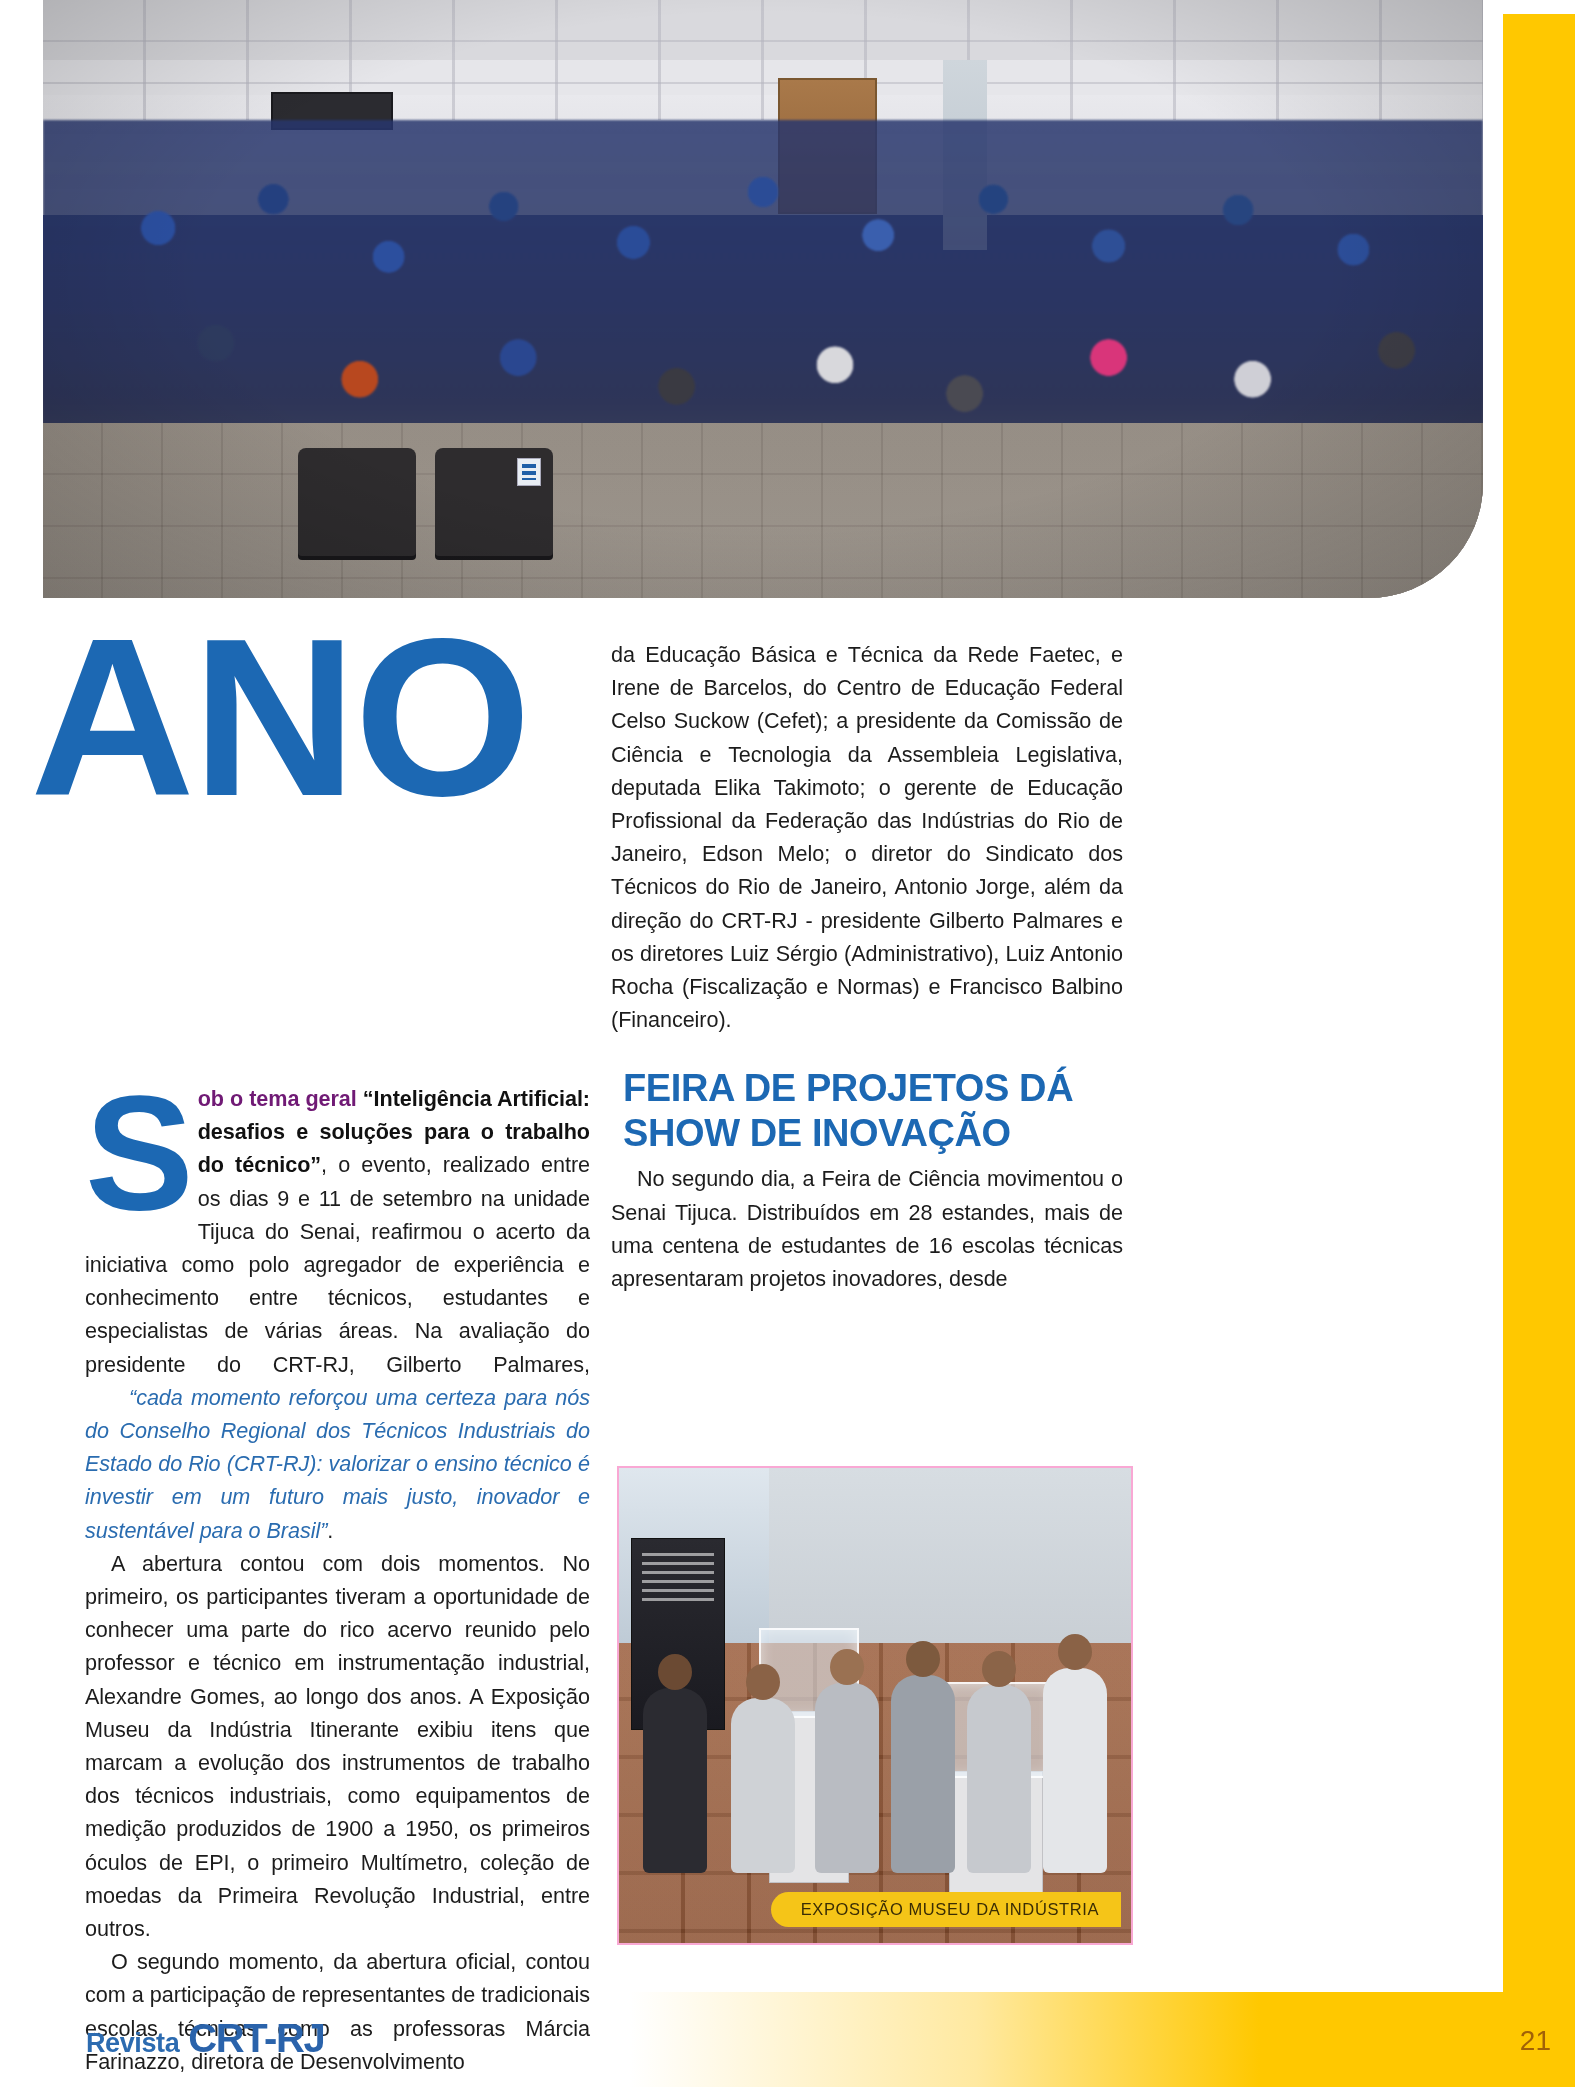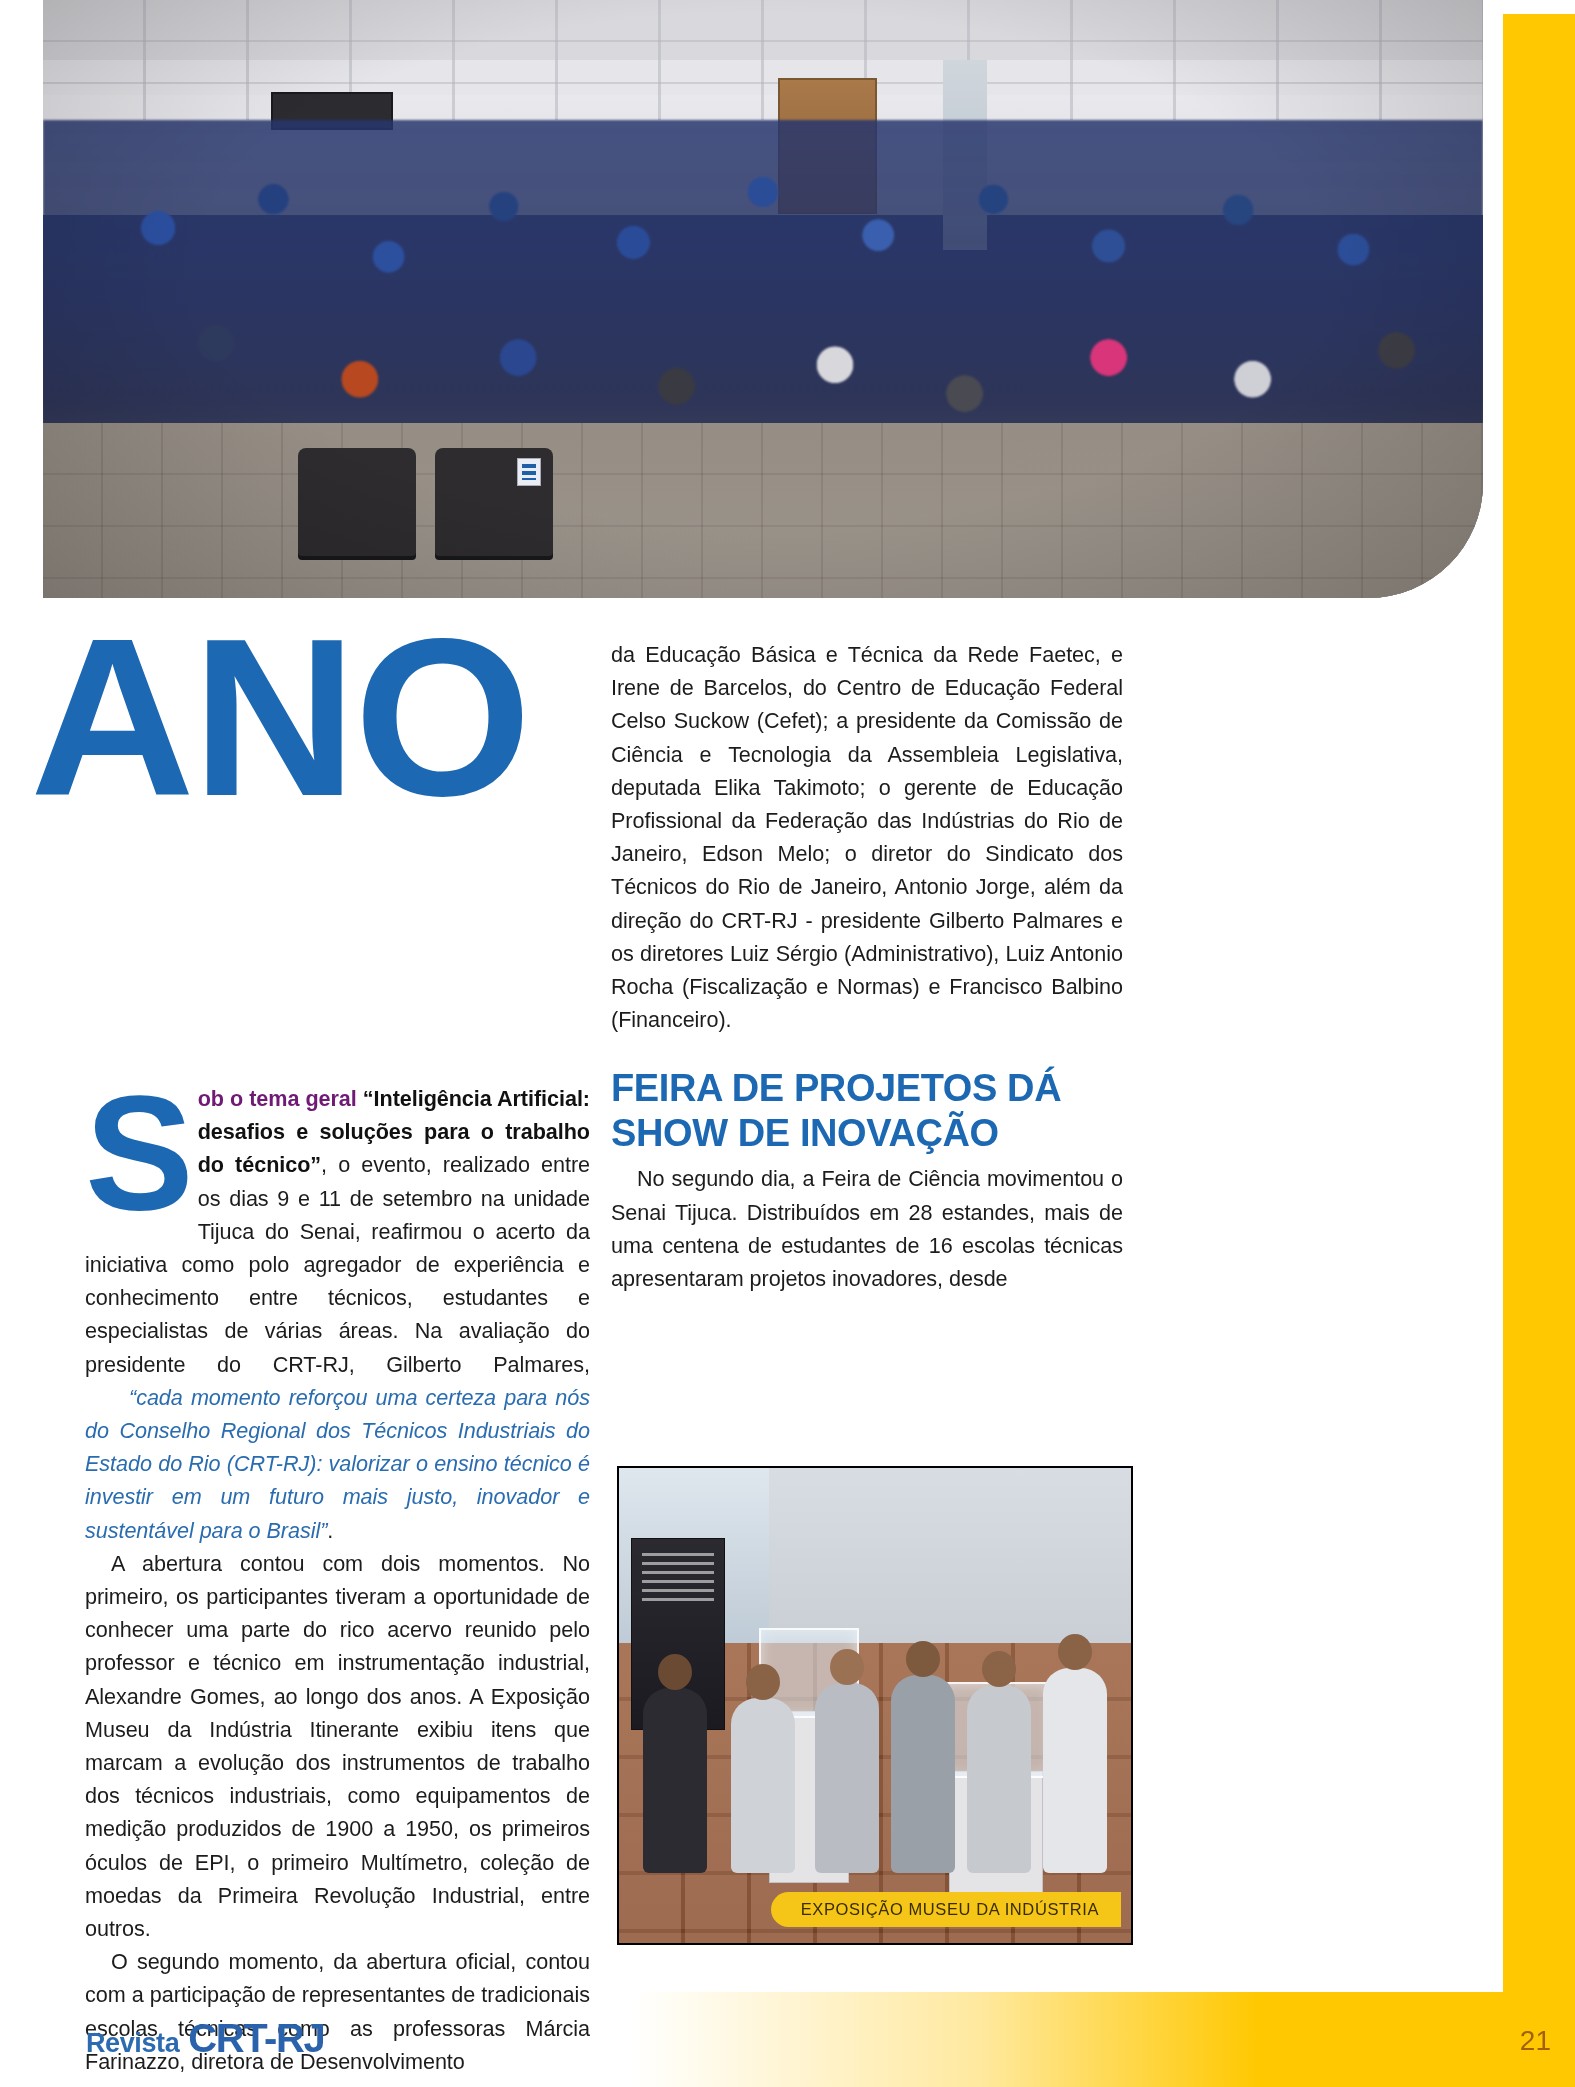--- a/index.html
+++ b/index.html
@@ -222,32 +222,32 @@
   .lead-bold { font-weight: 800; color: #111; }
   .quote-italic { color: #2a6cb0; font-style: italic; margin-left: 44px; }
 
   
   .section-head {
     font-size: 38px;
     line-height: 45px;
     font-weight: 900;
     color: #1c68b3;
     letter-spacing: -0.4px;
-    margin: 30px 0 6px 0;
+    margin: 30px 0 6px 12px;
   }
 
   
   .photo2-wrap {
     position: absolute;
     left: 617px;
     top: 1466px;
     width: 512px;
     height: 475px;
     z-index: 4;
-    border: 2px solid #000000;
+    border: 2px solid #f9a8d4;
     overflow: hidden;
     background: #8a5a3a;
   }
   .p2-floor {
     position: absolute; left: 0; bottom: 0; width: 100%; height: 300px;
     background:
       repeating-linear-gradient(to right, rgba(255,255,255,.10) 0 62px, rgba(0,0,0,.10) 62px 66px),
       repeating-linear-gradient(to bottom, rgba(255,255,255,.06) 0 54px, rgba(0,0,0,.09) 54px 58px),
       linear-gradient(to bottom, #9a5d3b, #8b5030);
   }

